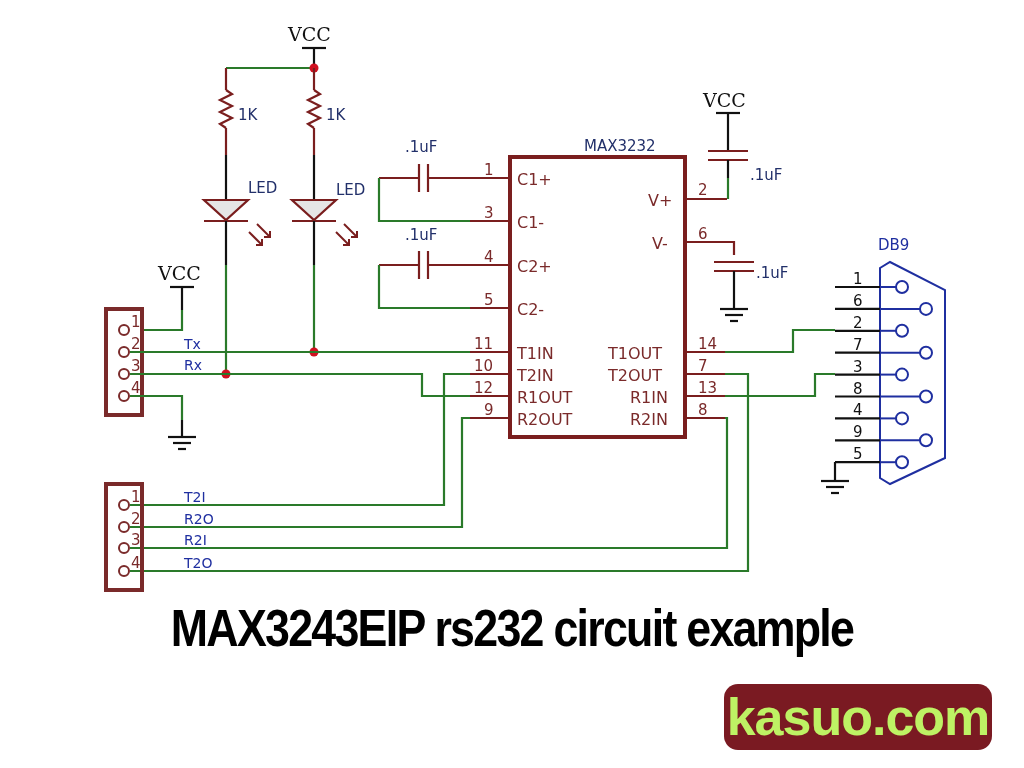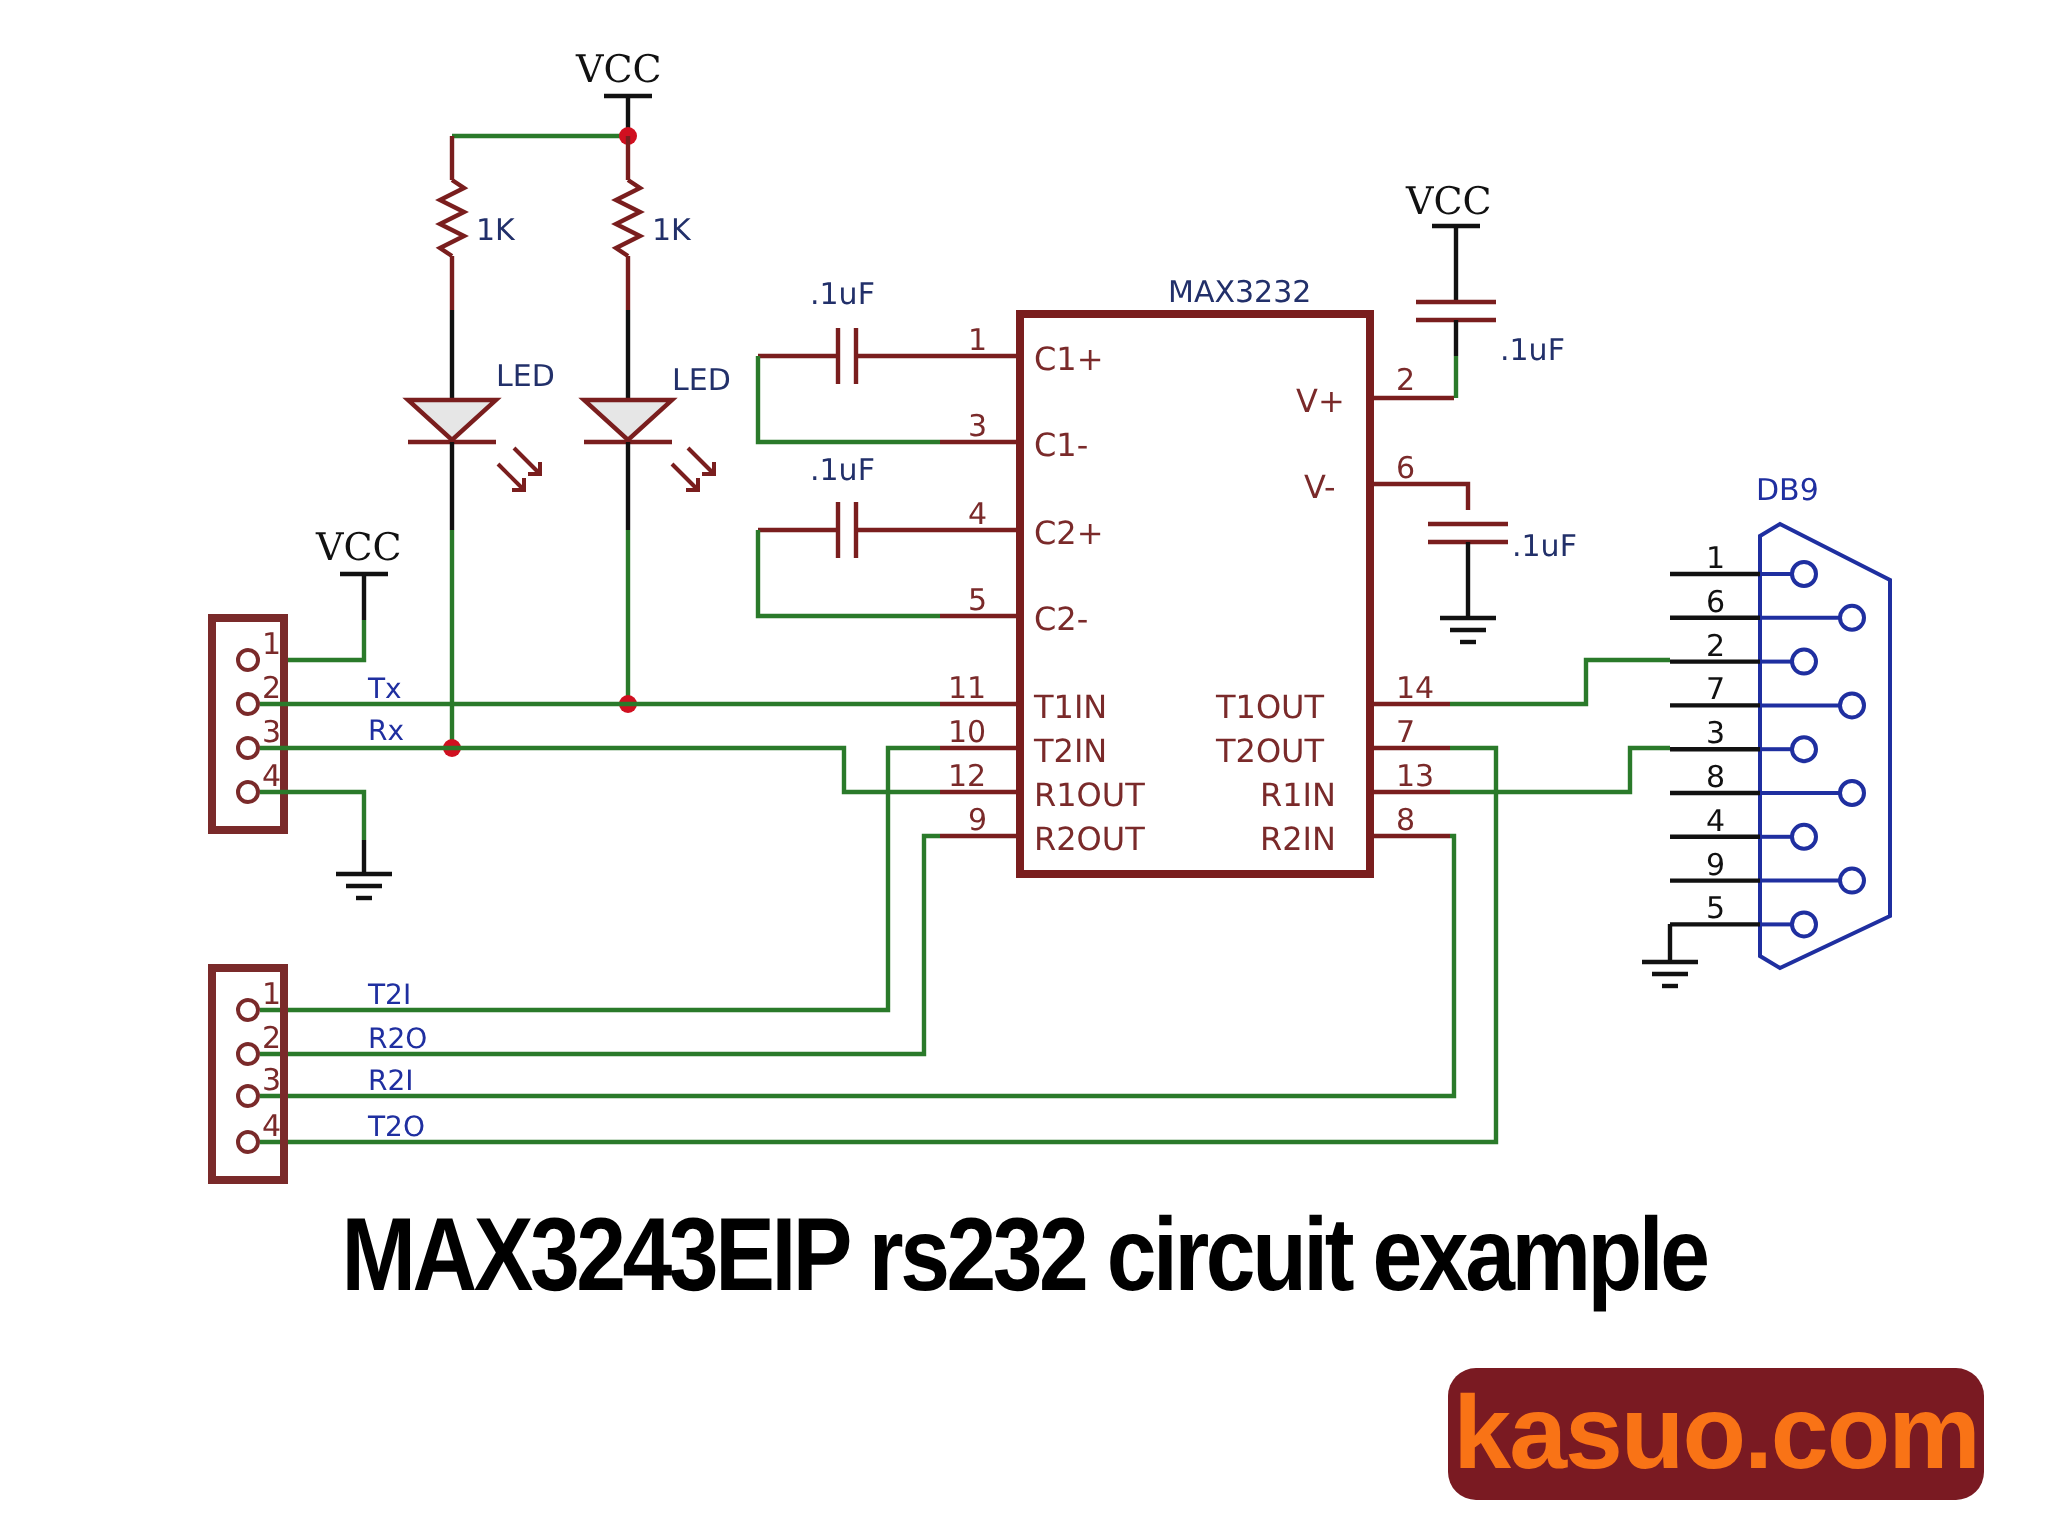--- a/index.html
+++ b/index.html
@@ -15,21 +15,21 @@
   .t-val  { font-family:"DejaVu Sans", sans-serif; font-size:15px; fill:#22306a; }
   .t-net  { font-family:"DejaVu Sans", sans-serif; font-size:14px; fill:#1f2fa0; }
   .t-vcc  { font-family:"DejaVu Serif", serif; font-size:19px; fill:#111111; }
   .t-db   { font-family:"DejaVu Sans", sans-serif; font-size:15px; fill:#111111; }
   .t-dbn  { font-family:"DejaVu Sans", sans-serif; font-size:15px; fill:#1f2fa0; }
   .title { position:absolute; left:0; width:1024px; top:598px; text-align:center;
            font-family:"Liberation Sans", sans-serif; font-weight:bold; font-size:52px;
            color:#000; letter-spacing:-2px; transform:scaleX(0.86); transform-origin:center; }
   .logo { position:absolute; left:724px; top:684px; height:66px; width:268px;
           background:#7a1a22; border-radius:14px; display:flex; align-items:center; justify-content:center;
-          font-family:"Liberation Sans", sans-serif; font-weight:bold; font-size:52px; color:#f97316;
+          font-family:"Liberation Sans", sans-serif; font-weight:bold; font-size:52px; color:#bef264;
           letter-spacing:-1px; }
 </style>
 </head>
 <body>
 
 <svg width="1024" height="768" viewBox="0 0 1024 768">
 
   <text class="t-vcc" x="288" y="41">VCC</text>
   <line class="wire-k" x1="302" y1="48" x2="326" y2="48"></line>
   <line class="wire-k" x1="314" y1="48" x2="314" y2="68"></line>

